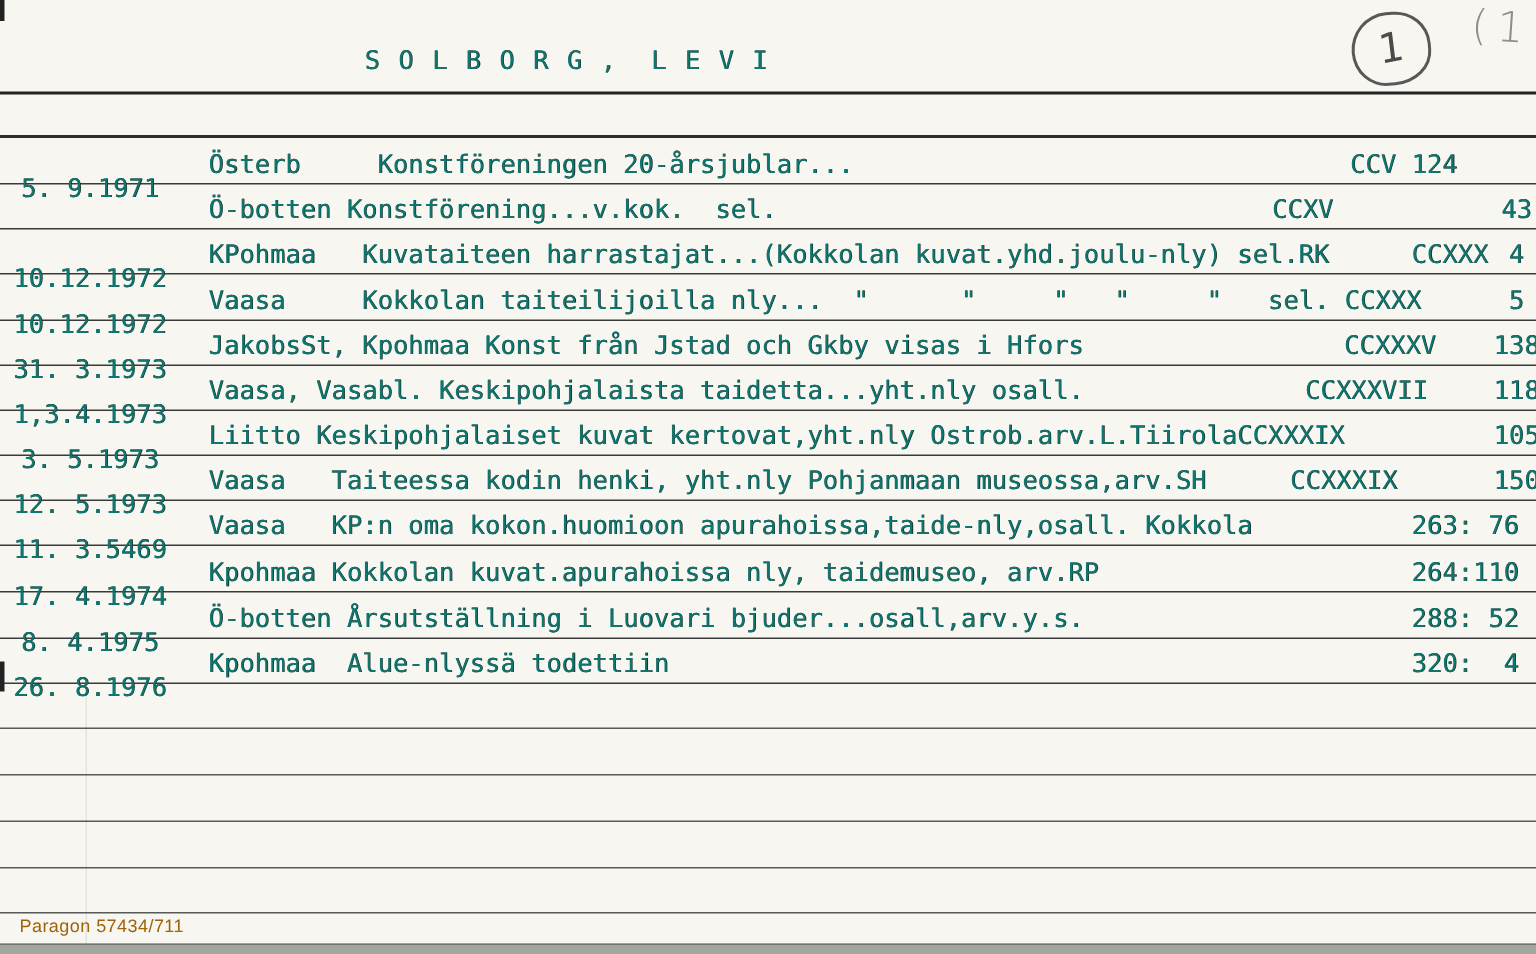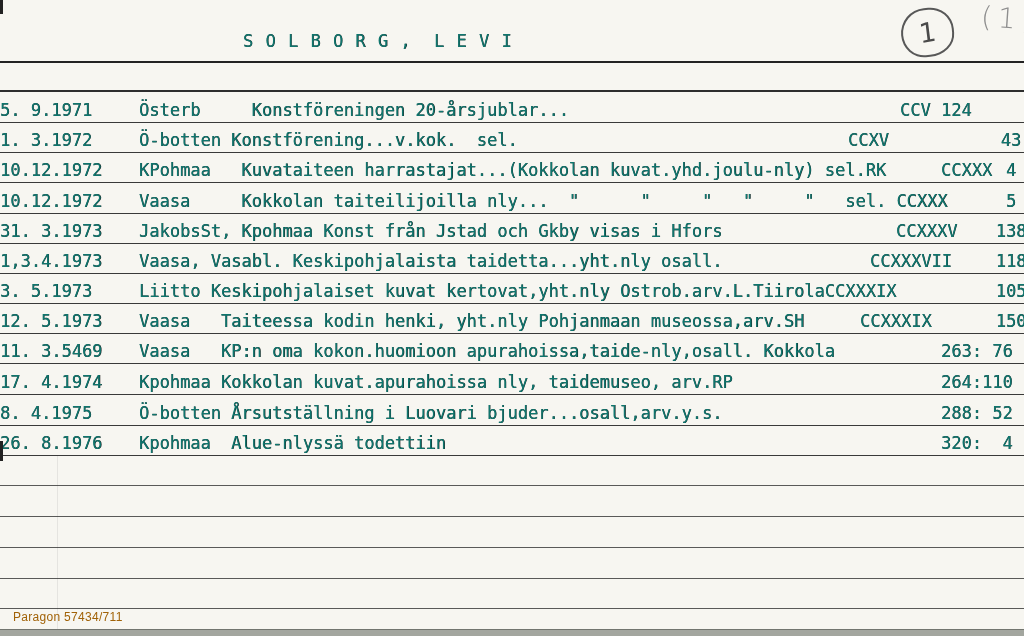--- a/index.html
+++ b/index.html
@@ -17,21 +17,21 @@
   }
   .hline{position:absolute;left:0;width:1024px;height:0;}
   .hline.h1{top:61px;border-top:2.5px solid #232323;}
   .hline.h2{top:90px;border-top:2px solid #2e2e2e;}
   .hline.empty{border-top:1.4px solid rgba(45,45,45,0.78);}
   .row{
     position:absolute;left:0;width:1024px;height:23px;
     border-bottom:1.6px solid #3a3a3a;
     font-size:17px;line-height:23px;
   }
-  .c-date{position:absolute;left:0;top:0;width:120px;text-align:left;white-space:pre;}
+  .c-date{position:absolute;left:0;top:16px;width:120px;text-align:center;white-space:pre;}
   .c-body{position:absolute;left:139px;top:0;white-space:pre;}
   .c-ref{position:absolute;top:0;white-space:pre;}
   .c-page{position:absolute;left:980px;top:0;width:62px;text-align:center;white-space:pre;}
   .imprint{
     position:absolute;left:13px;top:610px;
     font-family:"Liberation Sans",sans-serif;font-size:12px;color:#a16207;letter-spacing:0.3px;
   }
   .bottom-band{
     position:absolute;left:0;top:629px;width:1024px;height:7px;
     background:#a3a69f;border-top:1px solid #72756f;
@@ -68,21 +68,20 @@
   <div class="hline h1"></div>
   <div class="hline h2"></div>
 
   <div class="row type" style="top:99px">
     <span class="c-date">5. 9.1971</span>
     <span class="c-body">Österb     Konstföreningen 20-årsjublar...</span>
     <span class="c-ref" style="left:900px">CCV 124</span>
     <span class="c-page"></span>
   </div>
   <div class="row type" style="top:129px">
-    <span class="c-date">1. 3.1972</span>
     <span class="c-body">Ö-botten Konstförening...v.kok.  sel.</span>
     <span class="c-ref" style="left:848px">CCXV</span>
     <span class="c-page">43</span>
   </div>
   <div class="row type" style="top:159px">
     <span class="c-date">10.12.1972</span>
     <span class="c-body">KPohmaa   Kuvataiteen harrastajat...(Kokkolan kuvat.yhd.joulu-nly) sel.RK</span>
     <span class="c-ref" style="left:941px">CCXXX</span>
     <span class="c-page">4</span>
   </div>

